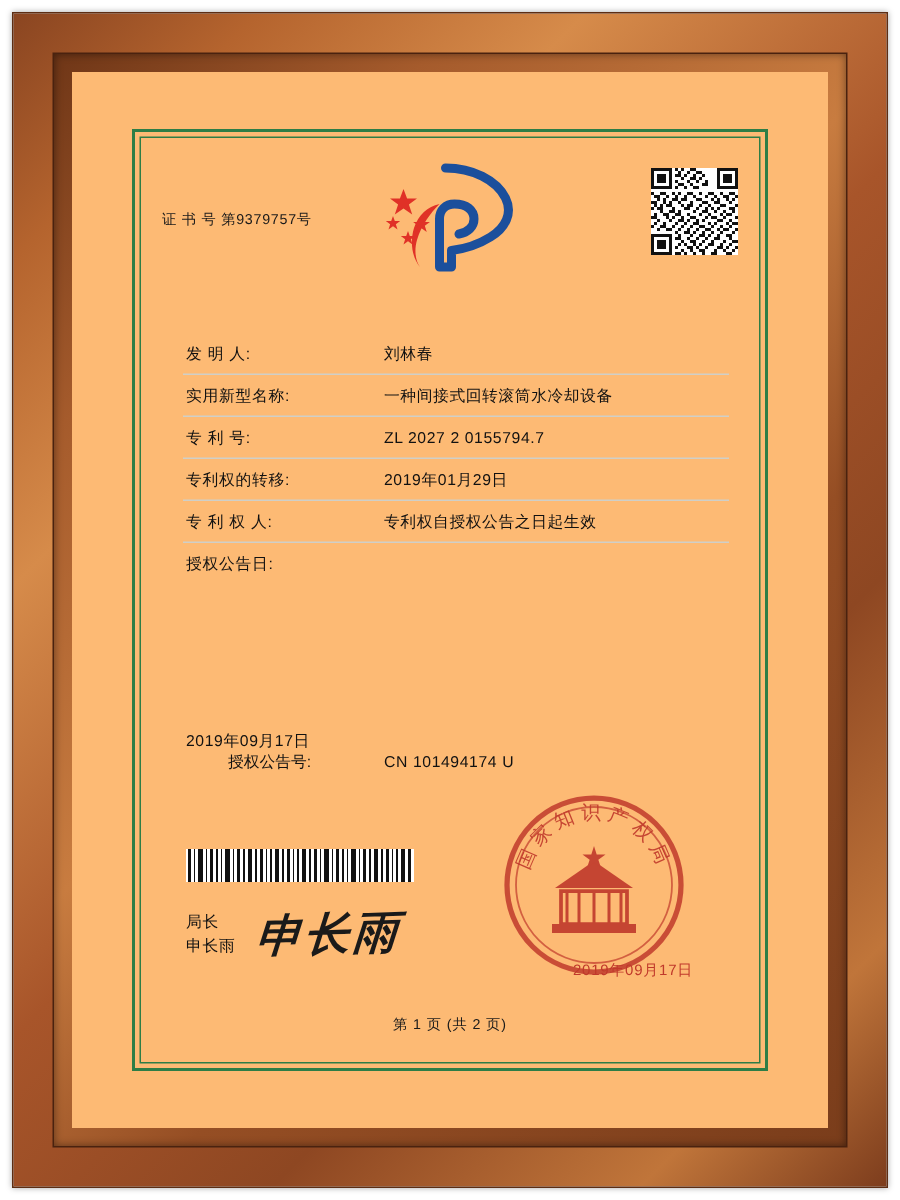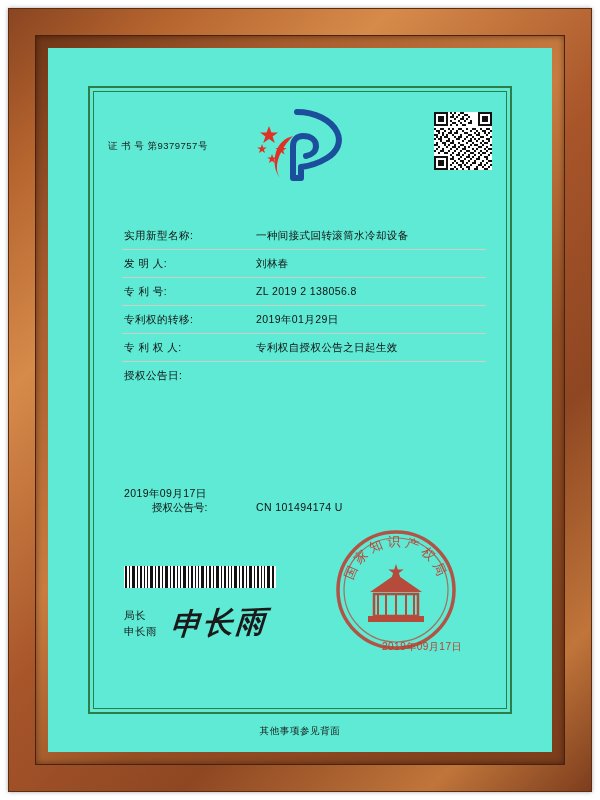--- a/index.html
+++ b/index.html
@@ -47,21 +47,21 @@
     box-shadow: inset 0 0 10px rgba(0,0,0,0.25);
   }
 
   
   .paper {
     position: absolute;
     left: 48px;
     top: 48px;
     right: 48px;
     bottom: 48px;
-    background: #5eead4;
+    background: #fdba74;
     overflow: hidden;
   }
   .paper-border-outer {
     position: absolute;
     left: 40px;
     top: 38px;
     right: 40px;
     bottom: 38px;
     border: 2px solid #2e7d46;
   }
@@ -499,32 +499,32 @@
             <rect x="20" y="28" width="2" height="1"></rect>
             <rect x="25" y="28" width="2" height="1"></rect>
         </g>
       </svg>
     </div>
 
 
     <div class="fields">
 
       <div class="field-row">
+        <span class="f-label">发 明 人:</span>
+        <span class="f-value">刘林春</span>
+      </div>
+
+      <div class="field-row">
         <span class="f-label">实用新型名称:</span>
         <span class="f-value">一种间接式回转滚筒水冷却设备</span>
       </div>
 
       <div class="field-row">
-        <span class="f-label">发 明 人:</span>
-        <span class="f-value">刘林春</span>
-      </div>
-
-      <div class="field-row">
         <span class="f-label">专 利 号:</span>
-        <span class="f-value">ZL 2019 2 138056.8</span>
+        <span class="f-value">ZL 2027 2 0155794.7</span>
       </div>
 
       <div class="field-row">
         <span class="f-label">专利权的转移:</span>
         <span class="f-value">2019年01月29日</span>
       </div>
 
       <div class="field-row">
         <span class="f-label">专 利 权 人:</span>
         <span class="f-value">专利权自授权公告之日起生效</span>
@@ -613,16 +613,16 @@
       <g opacity="0.9">
         <path d="M34 94 L90 94 L90 88 L34 88 Z" fill="#c0392b"></path>
         <path d="M40 88 L40 66 L84 66 L84 88 Z" fill="none" stroke="#c0392b" stroke-width="2.5"></path>
         <path d="M44 66 L44 88 M52 66 L52 88 M62 66 L62 88 M72 66 L72 88 M80 66 L80 88" stroke="#c0392b" stroke-width="2"></path>
         <path d="M36 64 L88 64 L62 46 Z" fill="#c0392b"></path>
         <polygon points="62,36 63.8,41.6 69.7,41.6 64.9,45.1 66.7,50.7 62,47.2 57.3,50.7 59.1,45.1 54.3,41.6 60.2,41.6" fill="#c0392b"></polygon>
       </g>
     </svg>
     <div class="seal-date">2019年09月17日</div>
 
+    <div class="page-no">第 1 页 (共 2 页)</div>
   </div>
 
-  <div class="footnote">其他事项参见背面</div>
 </div>
 
 </body></html>

